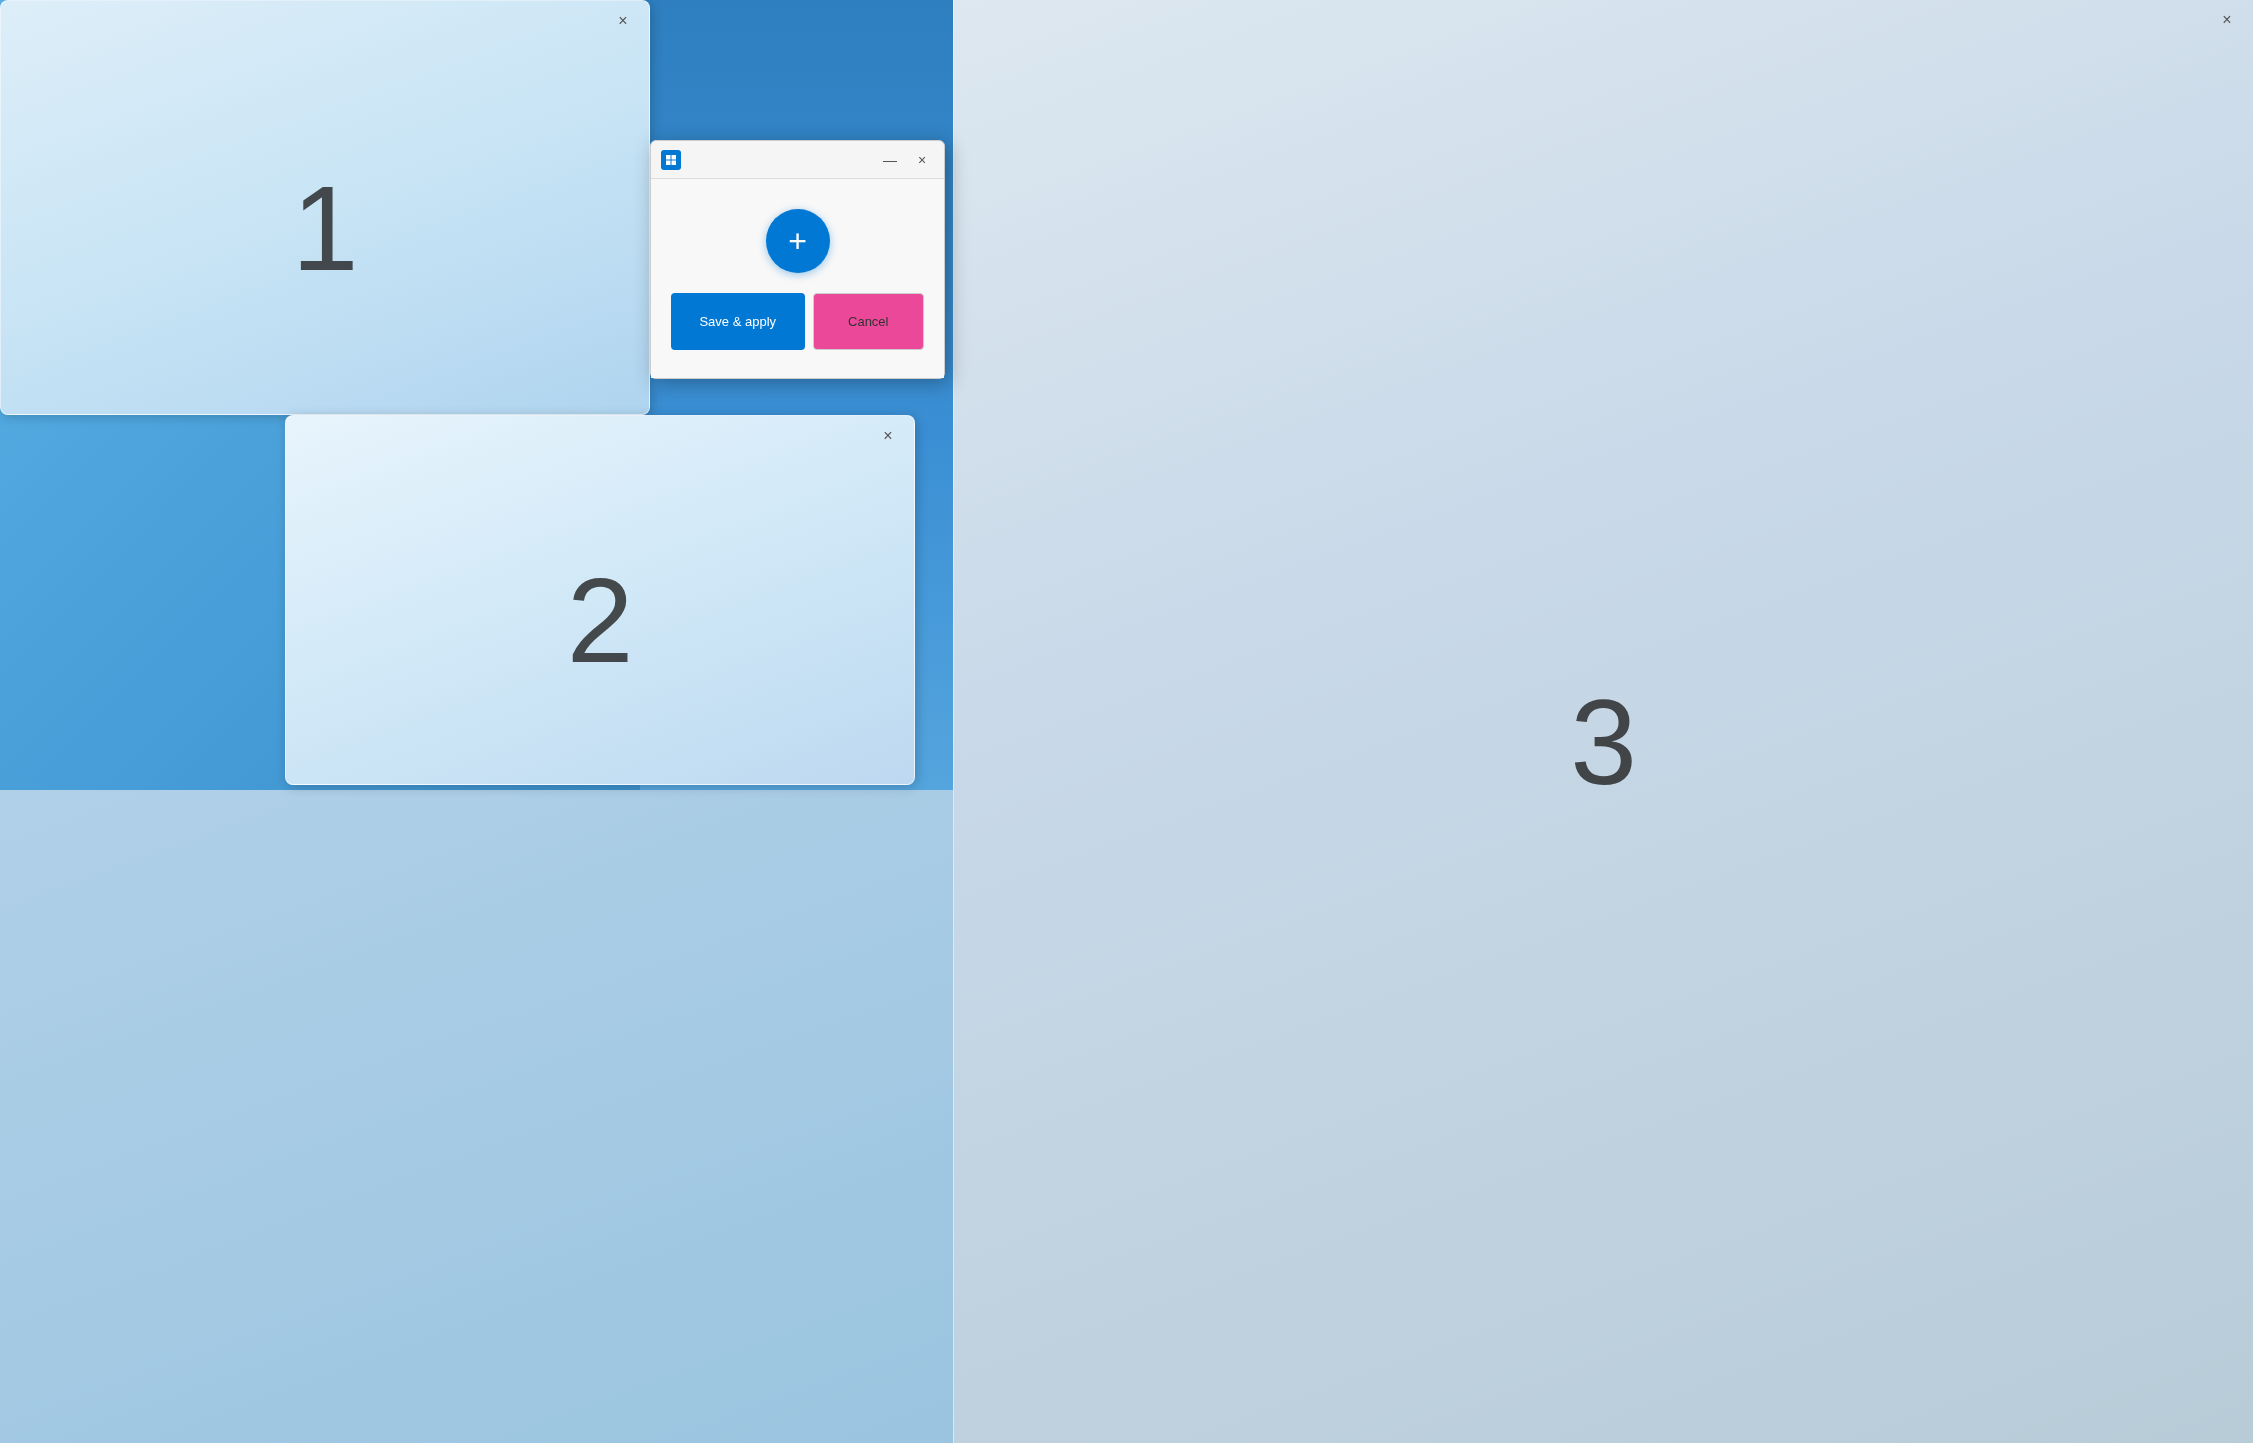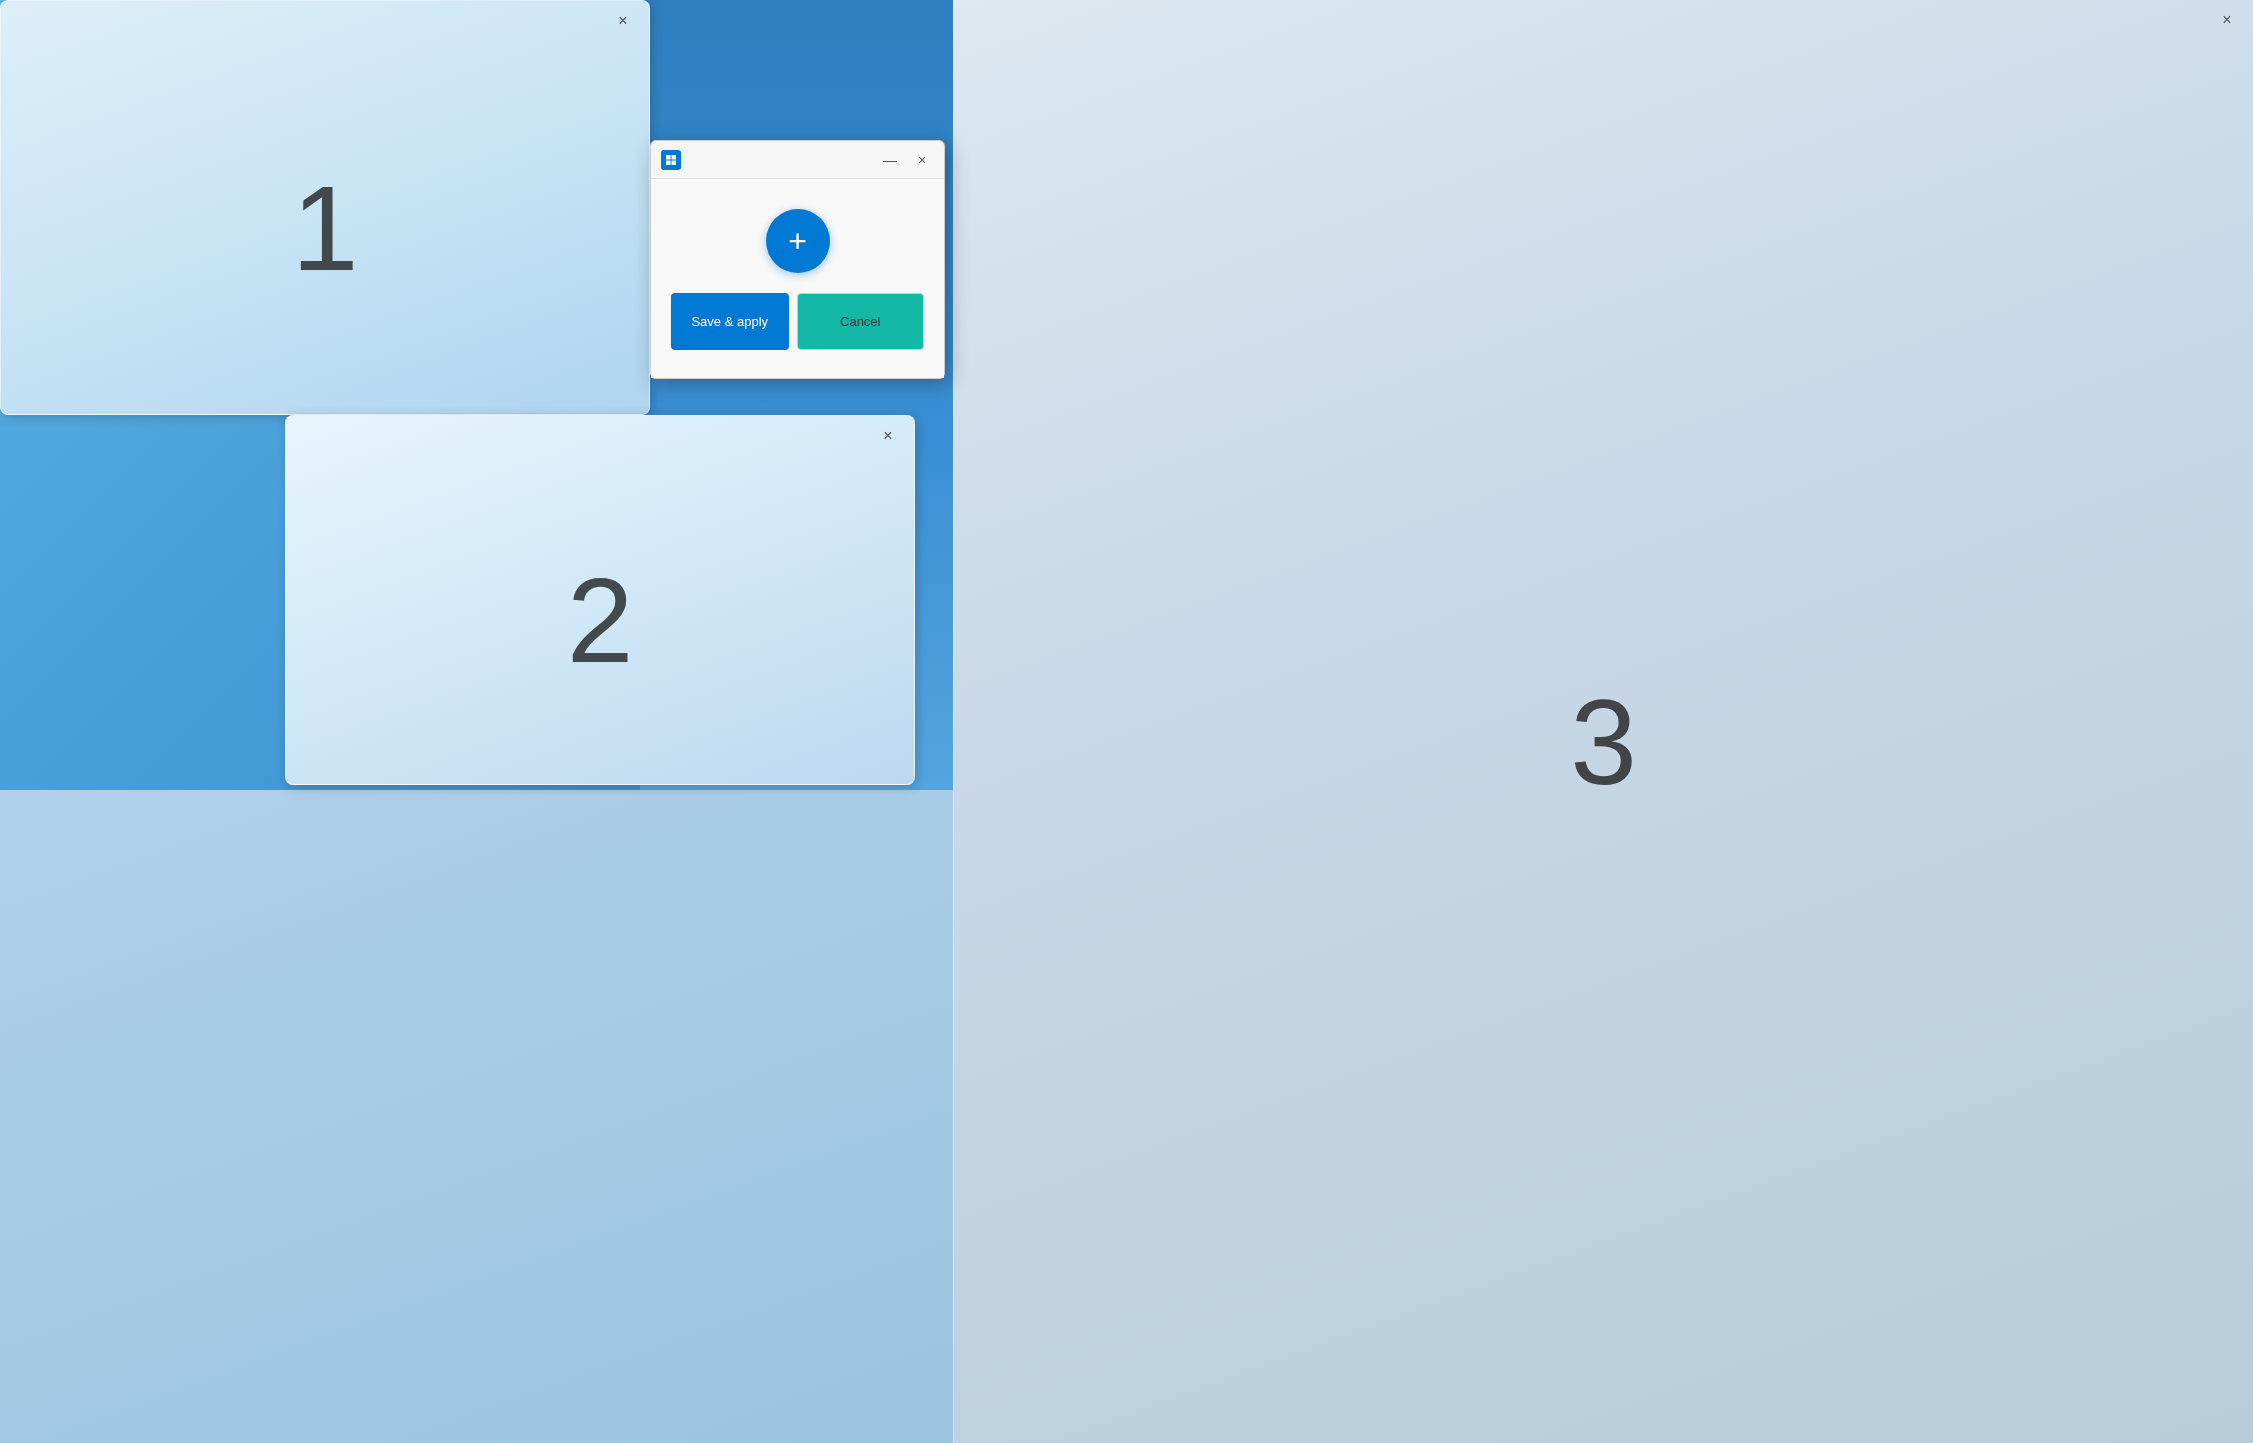--- a/index.html
+++ b/index.html
@@ -240,34 +240,34 @@
 
     .dialog-actions {
       display: flex;
       gap: 8px;
       width: 100%;
       padding: 0 0 8px;
     }
 
     .btn-save {
       flex: 1;
-      padding: 10px 12px;
+      padding: 10px 28px;
       background: #0078d4;
       color: white;
       border: none;
       border-radius: 4px;
       font-size: 13px;
       cursor: pointer;
       font-family: 'Segoe UI', Arial, sans-serif;
     }
 
     .btn-cancel {
       flex: 1;
       padding: 20px 16px;
-      background: #14b8a6;
+      background: #ec4899;
       color: #333;
       border: 1px solid #ccc;
       border-radius: 4px;
       font-size: 13px;
       cursor: pointer;
       font-family: 'Segoe UI', Arial, sans-serif;
     }
 
     
     .blue-panel {

